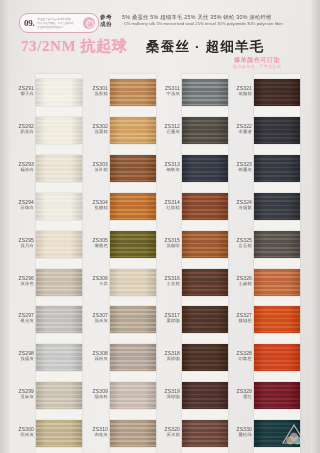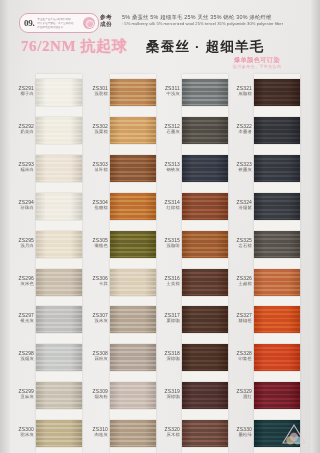--- a/index.html
+++ b/index.html
@@ -137,21 +137,21 @@
         <span class="spec-key">参考</span>
         <span class="spec-cn">5% 桑蚕丝 5% 超细羊毛 25% 天丝 35% 锦纶 30% 涤纶纤维</span>
       </div>
       <div class="spec-row">
         <span class="spec-key">成份</span>
         <span class="spec-en">: 5% mulberry silk 5% mercerized wool 25% tencel 35% polyamide 30% polyester fiber</span>
       </div>
     </div>
 
     <div class="title-row">
-      <div class="title-pink">76/2NM 抗起球</div>
+      <div class="title-pink">73/2NM 抗起球</div>
       <div class="title-main">桑蚕丝 · 超细羊毛</div>
     </div>
 
     <div class="note">
       <div class="note-1">爆单颜色可订染</div>
       <div class="note-2">提供参考色，下单先咨询</div>
     </div>
   </div>
 
   <div class="grid" id="grid">

